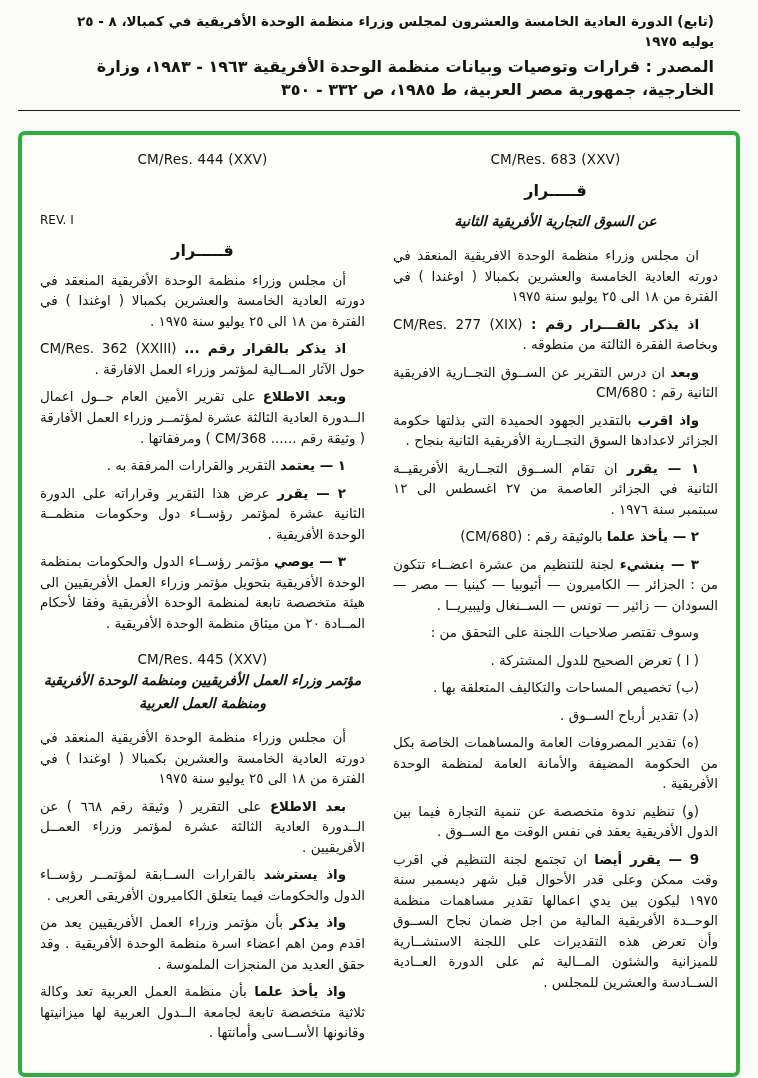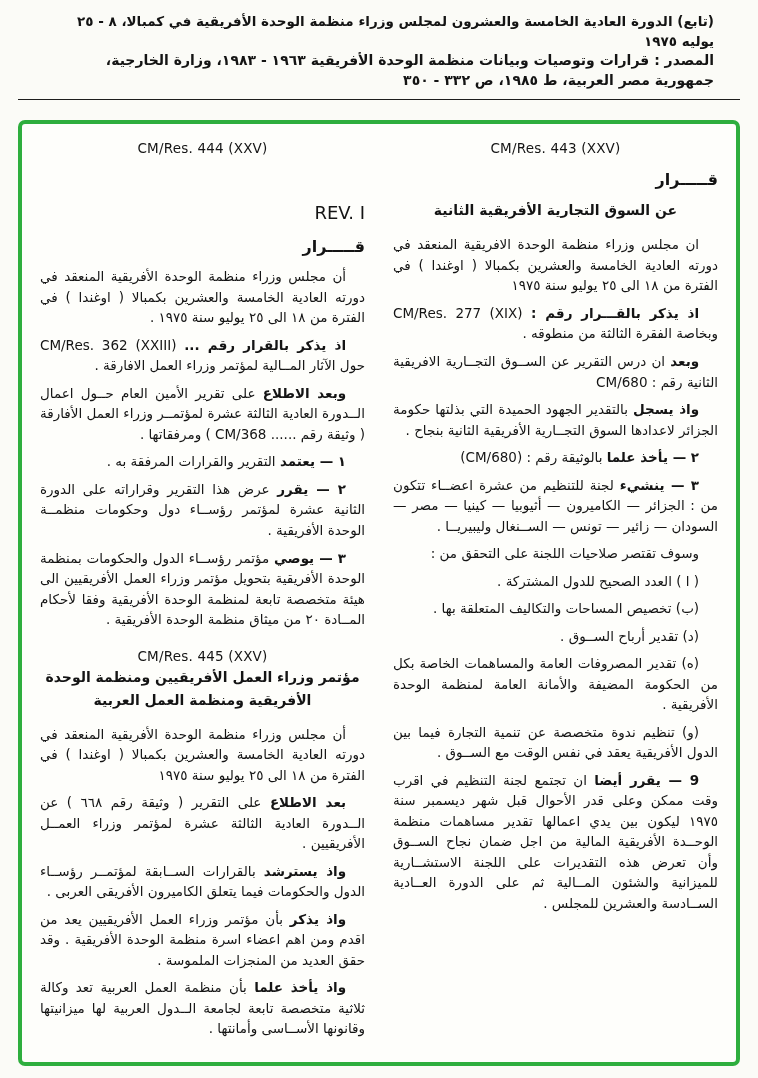--- a/index.html
+++ b/index.html
@@ -7,44 +7,44 @@
   body {
     width:758px; height:1078px; overflow:hidden;
     color:#141414;
     font-family:"DejaVu Sans", sans-serif;
   }
   .page { width:758px; height:1078px; direction:rtl; position:relative; }
 
   
   .hdr { margin:10px 18px 0; padding:2px 26px 9px; border-bottom:1.5px solid #1d1d1d; }
   .hdr-title { font-size:13.5px; font-weight:bold; text-align:right; line-height:1.45; }
-  .hdr-src   { font-size:14px; font-weight:bold; text-align:right; line-height:1.4; }
+  .hdr-src   { font-size:16px; font-weight:bold; text-align:right; margin-top:5px; line-height:1.4; }
 
   
   .highlight-box {
     margin:20px 18px 0;
     border:4.5px solid var(--highlight-border,#2eae3e);
     border-radius:7px;
     background:#fefefb;
     height:946px;
     padding:16px 18px 10px;
     overflow:hidden;
   }
   .columns { display:flex; gap:28px; height:100%; }
   .col { flex:1 1 0; min-width:0; }
 
   .res-no  { direction:ltr; text-align:center; font-size:13.5px; letter-spacing:.2px; margin-bottom:2px; }
-  .rev-no  { direction:ltr; text-align:right; font-size:18px; margin-bottom:4px;margin-top:46px; }
+  .rev-no  { direction:ltr; text-align:left; font-size:12px; margin-bottom:4px;margin-top:46px; }
   .res-title {
-    text-align:right; font-size:16px; font-weight:bold;
+    text-align:center; font-size:16px; font-weight:bold;
     margin:14px 0 10px; letter-spacing:.5px;
   }
   .res-subtitle {
     text-align:center; font-size:14px; font-weight:bold;
-    margin:0 0 12px; line-height:1.65;
+    margin:0 0 12px; line-height:1.65;font-style:italic;
   }
   .res-block + .res-block { margin-top:18px; }
 
   .para {
     font-size:13.5px; line-height:1.52; text-align:justify;
     text-indent:1.4em; margin-bottom:7px;
   }
   .para .lead { font-weight:bold; }
 
   
@@ -58,32 +58,33 @@
   <header class="hdr">
     <div class="hdr-title">(تابع) الدورة العادية الخامسة والعشرون لمجلس وزراء منظمة الوحدة الأفريقية في كمبالا، ٨ - ٢٥ يوليه ١٩٧٥</div>
     <div class="hdr-src">المصدر :  قرارات وتوصيات وبيانات منظمة الوحدة الأفريقية ١٩٦٣ - ١٩٨٣، وزارة الخارجية، جمهورية مصر العربية، ط ١٩٨٥، ص ٣٣٢ - ٣٥٠</div>
   </header>
 
   <div class="highlight-box">
     <div class="columns">
 
       <section class="col">
         <article class="res-block">
-          <div class="res-no">CM/Res. 443 (XXV)</div>
+          <div class="res-no">CM/Res. 683 (XXV)</div>
           <h2 class="res-title">قـــــرار</h2>
           <h3 class="res-subtitle">عن السوق التجارية الأفريقية الثانية</h3>
 
           <p class="para"><strong class="lead"></strong><span>ان مجلس وزراء منظمة الوحدة الافريقية المنعقد في دورته العادية الخامسة والعشرين بكمبالا ( اوغندا ) في الفترة من ١٨ الى ٢٥ يوليو سنة ١٩٧٥</span></p>
           <p class="para"><strong class="lead">اذ يذكر بالقـــرار رقم :</strong><span> CM/Res. 277 (XIX) وبخاصة الفقرة الثالثة من منطوقه .</span></p>
           <p class="para"><strong class="lead">وبعد</strong><span> ان درس التقرير عن الســوق التجــارية الافريقية الثانية رقم : CM/680</span></p>
-          <p class="para"><strong class="lead">واذ يسجل</strong><span> بالتقدير الجهود الحميدة التي بذلتها حكومة الجزائر لاعدادها السوق التجــارية الأفريقية الثانية بنجاح .</span></p>
+          <p class="para"><strong class="lead">واذ اقرب</strong><span> بالتقدير الجهود الحميدة التي بذلتها حكومة الجزائر لاعدادها السوق التجــارية الأفريقية الثانية بنجاح .</span></p>
+          <p class="para"><strong class="lead">١ — يقرر</strong><span> ان تقام الســوق التجــارية الأفريقيــة الثانية في الجزائر العاصمة من ٢٧ اغسطس الى ١٢ سبتمبر سنة ١٩٧٦ .</span></p>
           <p class="para"><strong class="lead">٢ — يأخذ علما</strong><span> بالوثيقة رقم : (CM/680)</span></p>
           <p class="para"><strong class="lead">٣ — ينشيء</strong><span> لجنة للتنظيم من عشرة اعضــاء تتكون من : الجزائر — الكاميرون — أثيوبيا — كينيا — مصر — السودان — زائير — تونس — الســنغال وليبيريــا .</span></p>
           <p class="para"><strong class="lead"></strong><span>وسوف تقتصر صلاحيات اللجنة على التحقق من :</span></p>
-          <p class="para"><strong class="lead"></strong><span>( ا ) العدد الصحيح للدول المشتركة .</span></p>
+          <p class="para"><strong class="lead"></strong><span>( ا ) تعرض الصحيح للدول المشتركة .</span></p>
           <p class="para"><strong class="lead"></strong><span>(ب) تخصيص المساحات والتكاليف المتعلقة بها .</span></p>
           <p class="para"><strong class="lead"></strong><span>(د) تقدير أرباح الســوق .</span></p>
           <p class="para"><strong class="lead"></strong><span>(ه) تقدير المصروفات العامة والمساهمات الخاصة بكل من الحكومة المضيفة والأمانة العامة لمنظمة الوحدة الأفريقية .</span></p>
           <p class="para"><strong class="lead"></strong><span>(و) تنظيم ندوة متخصصة عن تنمية التجارة فيما بين الدول الأفريقية يعقد في نفس الوقت مع الســوق .</span></p>
           <p class="para"><strong class="lead">9 — يقرر أيضا</strong><span> ان تجتمع لجنة التنظيم في اقرب وقت ممكن وعلى قدر الأحوال قبل شهر ديسمبر سنة ١٩٧٥ ليكون بين يدي اعمالها تقدير مساهمات منظمة الوحــدة الأفريقية المالية من اجل ضمان نجاح الســوق وأن تعرض هذه التقديرات على اللجنة الاستشــارية للميزانية والشئون المــالية ثم على الدورة العــادية الســادسة والعشرين للمجلس .</span></p>
         </article>
       </section>
 
       <section class="col">
         <article class="res-block">

